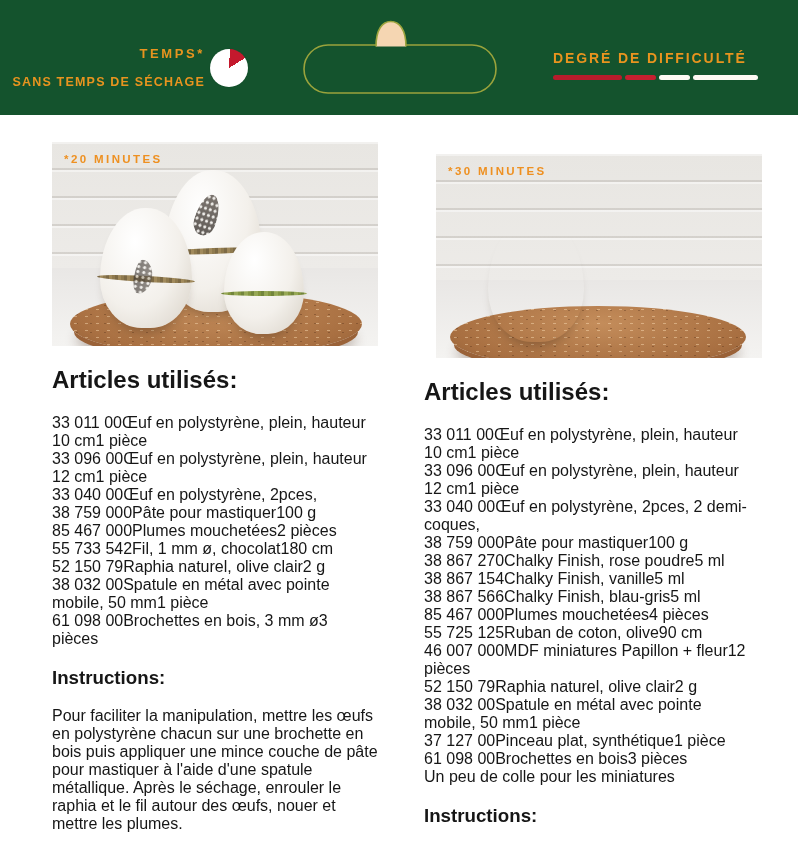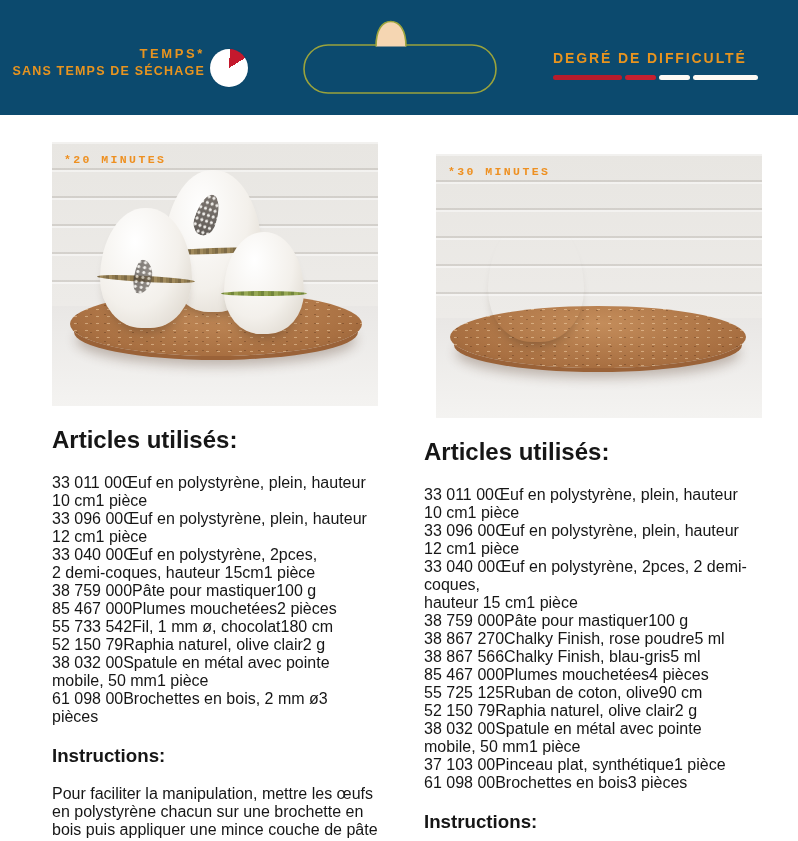--- a/index.html
+++ b/index.html
@@ -2,41 +2,41 @@
 <html><head>
 <meta charset="utf-8">
 <style>
   html,body{margin:0;padding:0;}
   body{
     width:798px;height:841px;position:relative;overflow:hidden;
     background:#ffffff;color:#161616;
     font-family:"Liberation Sans",sans-serif;
   }
   
-  .header{position:absolute;left:0;top:0;width:798px;height:115px;background:#0c4a6e;}
+  .header{position:absolute;left:0;top:0;width:798px;height:115px;background:#14532d;}
   .temps-block{position:absolute;left:0;top:46px;width:205px;text-align:right;color:#e8941f;font-weight:bold;}
   .temps-line1{font-size:13px;letter-spacing:2.6px;}
-  .temps-line2{font-size:12.5px;letter-spacing:1.2px;margin-top:3px;}
+  .temps-line2{font-size:12.5px;letter-spacing:1.2px;margin-top:14px;}
   .clock{
     position:absolute;left:210px;top:49px;width:38px;height:38px;border-radius:50%;
     background:conic-gradient(from 0deg,transparent 0 3deg,#c4192d 3deg 58deg,transparent 58deg 360deg),#ffffff;
     box-shadow:0 0 0 1px rgba(0,0,0,0.03);
   }
   .tag-svg{position:absolute;left:295px;top:18px;}
   .difficulty{position:absolute;left:553px;top:50px;}
   .diff-label{font-size:14px;font-weight:bold;letter-spacing:1.9px;color:#e8941f;}
   .diff-bars{display:flex;gap:3px;margin-top:9px;align-items:center;}
   .diff-seg{height:4.5px;border-radius:2.5px;}
   
   .col{position:absolute;top:142px;width:326px;}
   .col-left{left:52px;}
   .col-right{left:424px;}
   
-  .photo{position:relative;width:326px;height:264px;overflow:hidden;
-    background:linear-gradient(#e8e6e2,#edebe8 62%,#efedeb 62%,#f5f4f2);font-family:Liberation Mono, monospace;}
+  .photo{position:relative;width:326px;height:204px;overflow:hidden;
+    background:linear-gradient(#e8e6e2,#edebe8 62%,#efedeb 62%,#f5f4f2);}
   .planks{position:absolute;left:0;top:0;right:0;height:62%;
     background:repeating-linear-gradient(180deg,rgba(255,255,255,.45) 0 2px,transparent 2px 26px,rgba(120,112,102,.20) 26px 28px);}
   .floor{position:absolute;left:0;right:0;bottom:0;height:38%;
     background:linear-gradient(#e9e7e5,#f4f3f1);}
   .time-badge{position:absolute;left:12px;top:11px;z-index:10;
     color:#ee9021;font-weight:bold;font-size:11.5px;letter-spacing:2.4px;}
   .cork{position:absolute;border-radius:50%;z-index:1;
     background-image:
       radial-gradient(rgba(255,226,186,.45) 1px,transparent 1.6px),
       radial-gradient(rgba(88,50,24,.38) 1px,transparent 1.5px),
@@ -135,27 +135,26 @@
     <div class="egg eggL eggL-big"></div>
     <div class="egg eggL eggL-left"></div>
     <div class="egg eggL eggL-right"></div>
     <span class="time-badge">*20 MINUTES</span>
   </figure>
   <h2 class="articles-h">Articles utilisés:</h2>
   <div class="articles">
       <div class="article-line"><span class="art-num">33 011 00</span><span class="art-desc">Œuf en polystyrène, plein, hauteur 10 cm</span><span class="art-qty">1 pièce</span></div>
       <div class="article-line"><span class="art-num">33 096 00</span><span class="art-desc">Œuf en polystyrène, plein, hauteur 12 cm</span><span class="art-qty">1 pièce</span></div>
       <div class="article-line"><span class="art-num">33 040 00</span><span class="art-desc">Œuf en polystyrène, 2pces,</span><span class="art-qty"></span></div>
-      <div class="article-line"><span class="art-num"></span><span class="art-desc">2 demi-coques, hauteur 15cm</span><span class="art-qty">1 pièce</span></div>
       <div class="article-line"><span class="art-num">38 759 000</span><span class="art-desc">Pâte pour mastiquer</span><span class="art-qty">100 g</span></div>
       <div class="article-line"><span class="art-num">85 467 000</span><span class="art-desc">Plumes mouchetées</span><span class="art-qty">2 pièces</span></div>
       <div class="article-line"><span class="art-num">55 733 542</span><span class="art-desc">Fil, 1 mm ø, chocolat</span><span class="art-qty">180 cm</span></div>
       <div class="article-line"><span class="art-num">52 150 79</span><span class="art-desc">Raphia naturel, olive clair</span><span class="art-qty">2 g</span></div>
       <div class="article-line"><span class="art-num">38 032 00</span><span class="art-desc">Spatule en métal avec pointe mobile, 50 mm</span><span class="art-qty">1 pièce</span></div>
-      <div class="article-line"><span class="art-num">61 098 00</span><span class="art-desc">Brochettes en bois, 2 mm ø</span><span class="art-qty">3 pièces</span></div>
+      <div class="article-line"><span class="art-num">61 098 00</span><span class="art-desc">Brochettes en bois, 3 mm ø</span><span class="art-qty">3 pièces</span></div>
     </div>
   <h3 class="instr-h">Instructions:</h3>
   <p class="instr">Pour faciliter la manipulation, mettre les œufs en polystyrène chacun sur une brochette en bois puis appliquer une mince couche de pâte pour mastiquer à l'aide d'une spatule métallique. Après le séchage, enrouler le raphia et le fil autour des œufs, nouer et mettre les plumes.</p>
 </div>
 
 <div class="col col-right">
   <figure class="photo" style="margin:12px" aria-label="Trois œufs pastel (rose poudre, vanille, bleu-gris) décorés de raphia, plumes et fleurs miniatures sur une rondelle de liège">
     <div class="planks"></div>
     <div class="floor"></div>
     <div class="cork cork-r"></div>
@@ -165,30 +164,32 @@
     <div class="flower fl1"></div>
     <div class="flower fl2"></div>
     <div class="flower fl3"></div>
     <span class="time-badge">*30 MINUTES</span>
   </figure>
   <h2 class="articles-h">Articles utilisés:</h2>
   <div class="articles">
       <div class="article-line"><span class="art-num">33 011 00</span><span class="art-desc">Œuf en polystyrène, plein, hauteur 10 cm</span><span class="art-qty">1 pièce</span></div>
       <div class="article-line"><span class="art-num">33 096 00</span><span class="art-desc">Œuf en polystyrène, plein, hauteur 12 cm</span><span class="art-qty">1 pièce</span></div>
       <div class="article-line"><span class="art-num">33 040 00</span><span class="art-desc">Œuf en polystyrène, 2pces, 2 demi-coques,</span><span class="art-qty"></span></div>
-      <div class="article-line"><span class="art-num"></span><span class="art-desc">hauteur 15 cm</span><span class="art-qty">1 pièce</span></div>
       <div class="article-line"><span class="art-num">38 759 000</span><span class="art-desc">Pâte pour mastiquer</span><span class="art-qty">100 g</span></div>
       <div class="article-line"><span class="art-num">38 867 270</span><span class="art-desc">Chalky Finish, rose poudre</span><span class="art-qty">5 ml</span></div>
+      <div class="article-line"><span class="art-num">38 867 154</span><span class="art-desc">Chalky Finish, vanille</span><span class="art-qty">5 ml</span></div>
       <div class="article-line"><span class="art-num">38 867 566</span><span class="art-desc">Chalky Finish, blau-gris</span><span class="art-qty">5 ml</span></div>
       <div class="article-line"><span class="art-num">85 467 000</span><span class="art-desc">Plumes mouchetées</span><span class="art-qty">4 pièces</span></div>
       <div class="article-line"><span class="art-num">55 725 125</span><span class="art-desc">Ruban de coton, olive</span><span class="art-qty">90 cm</span></div>
+      <div class="article-line"><span class="art-num">46 007 000</span><span class="art-desc">MDF miniatures Papillon + fleur</span><span class="art-qty">12 pièces</span></div>
       <div class="article-line"><span class="art-num">52 150 79</span><span class="art-desc">Raphia naturel, olive clair</span><span class="art-qty">2 g</span></div>
       <div class="article-line"><span class="art-num">38 032 00</span><span class="art-desc">Spatule en métal avec pointe mobile, 50 mm</span><span class="art-qty">1 pièce</span></div>
-      <div class="article-line"><span class="art-num">37 103 00</span><span class="art-desc">Pinceau plat, synthétique</span><span class="art-qty">1 pièce</span></div>
+      <div class="article-line"><span class="art-num">37 127 00</span><span class="art-desc">Pinceau plat, synthétique</span><span class="art-qty">1 pièce</span></div>
       <div class="article-line"><span class="art-num">61 098 00</span><span class="art-desc">Brochettes en bois</span><span class="art-qty">3 pièces</span></div>
+      <div class="article-line"><span class="art-num"></span><span class="art-desc">Un peu de colle pour les miniatures</span><span class="art-qty"></span></div>
     </div>
   <h3 class="instr-h">Instructions:</h3>
 
 </div>
 
 <div class="astuce">
   <span class="astuce-label">ASTUCE:</span>
   <div class="astuce-text">
     <div>Les œufs décorés sont très jolis, quand ils sont placés sur la rondelle de liège 62 114 00.</div>
     <div>Tu peux très facilement fixer les œufs avec les points adhésifs 30 056 000.</div>

